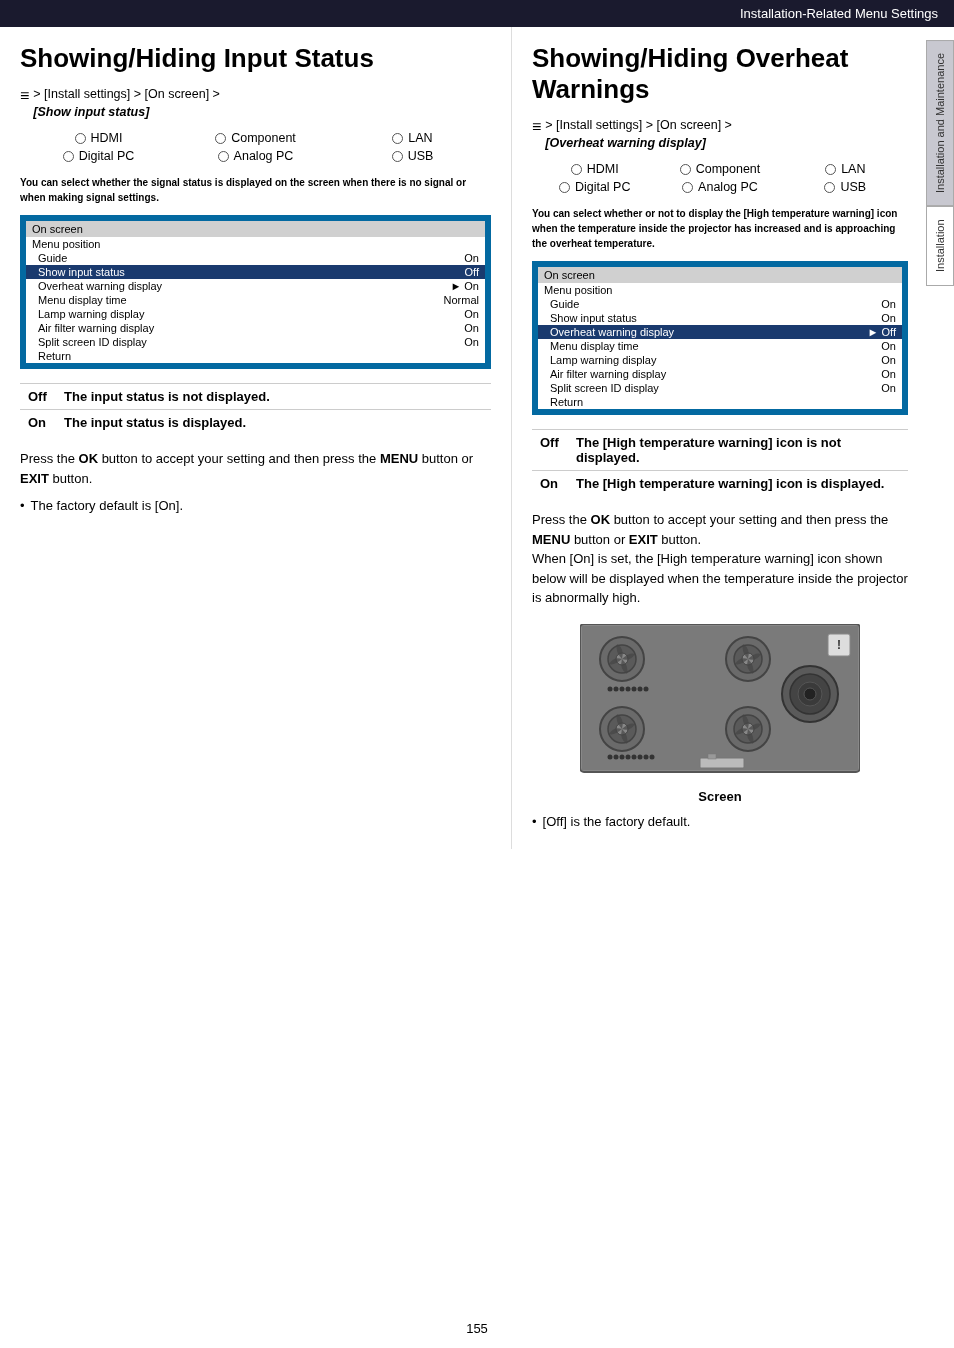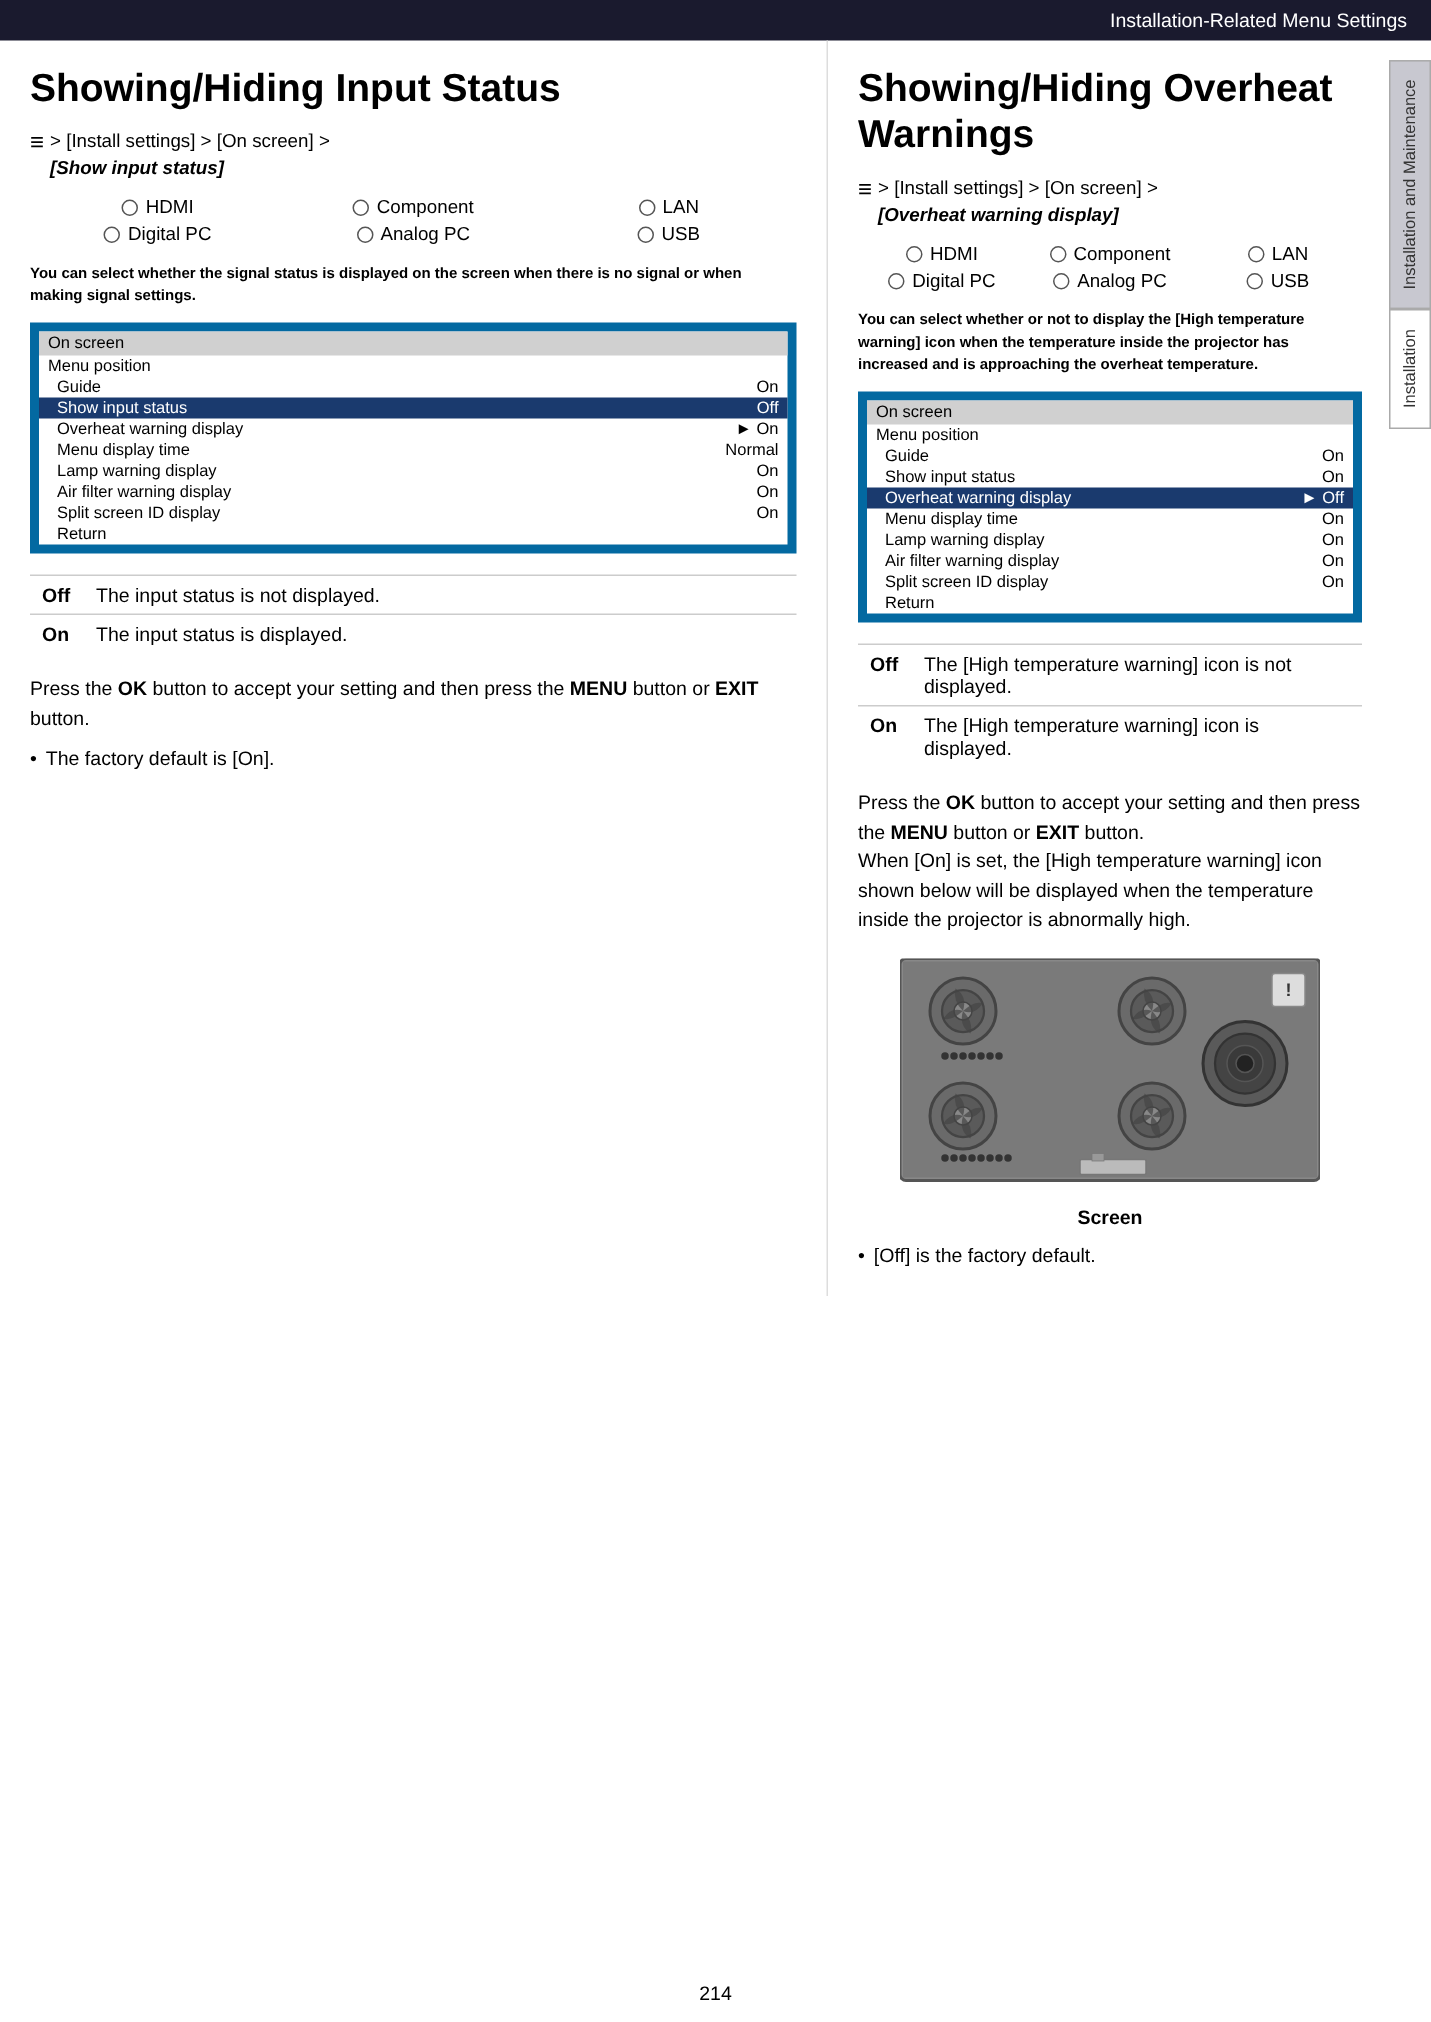--- a/index.html
+++ b/index.html
@@ -64,21 +64,21 @@
 
     
     .main-content {
       display: flex;
       padding: 0;
       padding-right: 30px;
     }
 
     
     .left-col {
-      width: 552px;
+      width: 512px;
       padding: 16px 20px 20px 20px;
       border-right: 1px solid #ddd;
     }
 
     
     .right-col {
       flex: 1;
       padding: 16px 16px 20px 20px;
     }
 
@@ -174,20 +174,21 @@
     .setting-table {
       width: 100%;
       border-collapse: collapse;
       margin-bottom: 14px;
       font-size: 13px;
     }
     .setting-table td {
       padding: 5px 8px;
       vertical-align: top;
       border-top: 1px solid #ccc;
+      font-weight: bold;
     }
     .setting-table td:first-child {
       font-weight: bold;
       width: 36px;
     }
 
     
     .press-ok {
       font-size: 13px;
       line-height: 1.5;
@@ -530,13 +531,13 @@
 
     <div class="bullet-item">
       <span class="bullet-dot">•</span>
       <span>[Off] is the factory default.</span>
     </div>
 
   </div>
 
 </div>
 
-<div class="page-number">214</div>
+<div class="page-number">155</div>
 
 </body></html>

